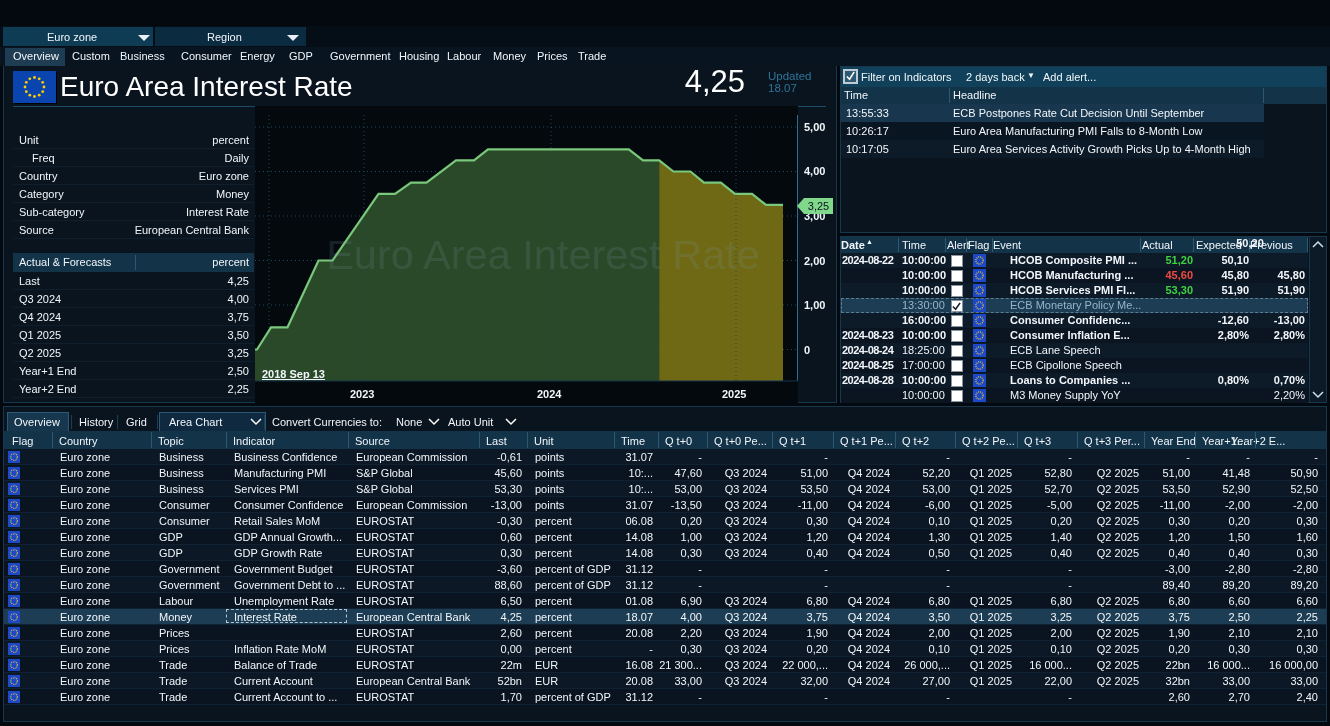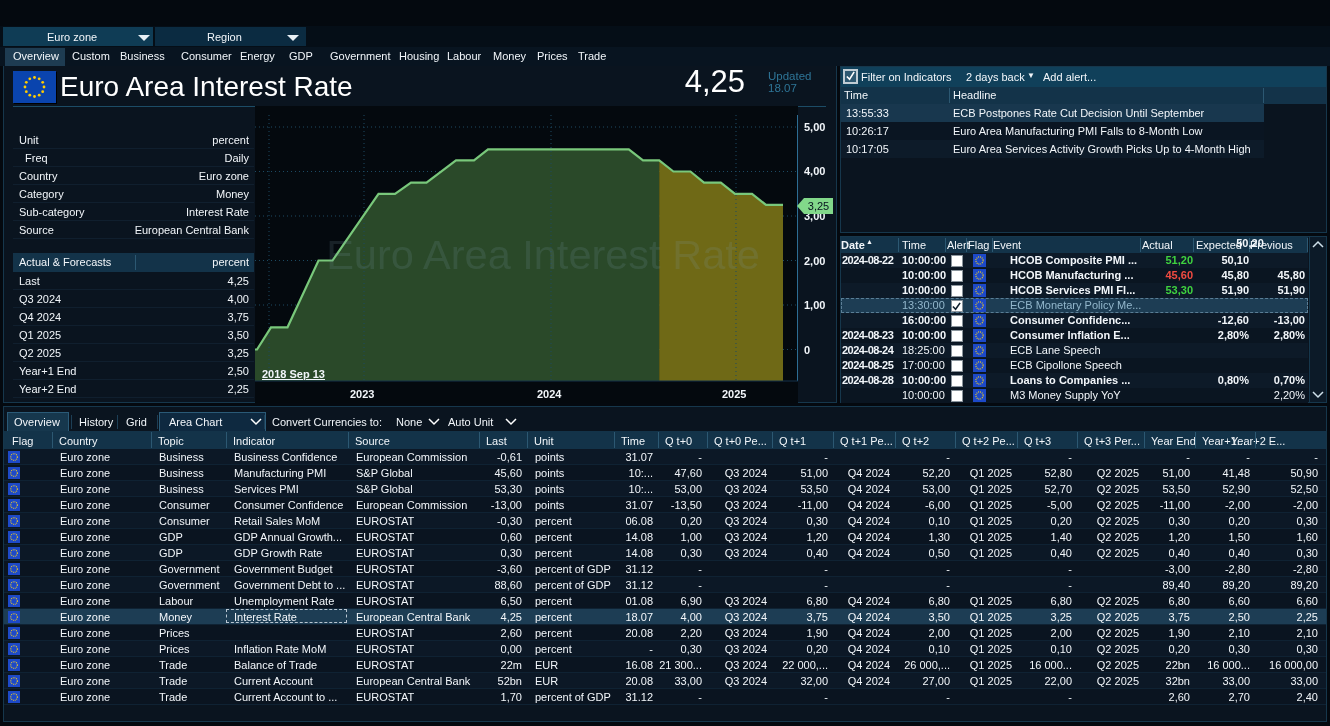--- a/index.html
+++ b/index.html
@@ -67,21 +67,21 @@
   <div class="abs" style="left:600px;top:64px;width:145px;text-align:right;font-size:31px;color:#fff;">4,25</div>
   <div class="abs" style="left:768px;top:70px;color:#2e7597;font-size:11.5px;">Updated<br>18.07</div>
   <div class="abs" style="left:13px;top:106px;width:813px;height:1px;background:#1c4c66;"></div>
 
   <div class="abs" style="left:13px;top:131px;width:241px;">
     <div style="height:18px;border-bottom:1px solid #101f2e;position:relative;">
         <span class="abs" style="left:6px;top:3px;">Unit</span>
         <span class="abs" style="right:5px;top:3px;">percent</span>
       </div>
     <div style="height:18px;border-bottom:1px solid #101f2e;position:relative;">
-        <span class="abs" style="left:12px;top:3px;">Freq</span>
+        <span class="abs" style="left:19px;top:3px;">Freq</span>
         <span class="abs" style="right:5px;top:3px;">Daily</span>
       </div>
     <div style="height:18px;border-bottom:1px solid #101f2e;position:relative;">
         <span class="abs" style="left:6px;top:3px;">Country</span>
         <span class="abs" style="right:5px;top:3px;">Euro zone</span>
       </div>
     <div style="height:18px;border-bottom:1px solid #101f2e;position:relative;">
         <span class="abs" style="left:6px;top:3px;">Category</span>
         <span class="abs" style="right:5px;top:3px;">Money</span>
       </div>

